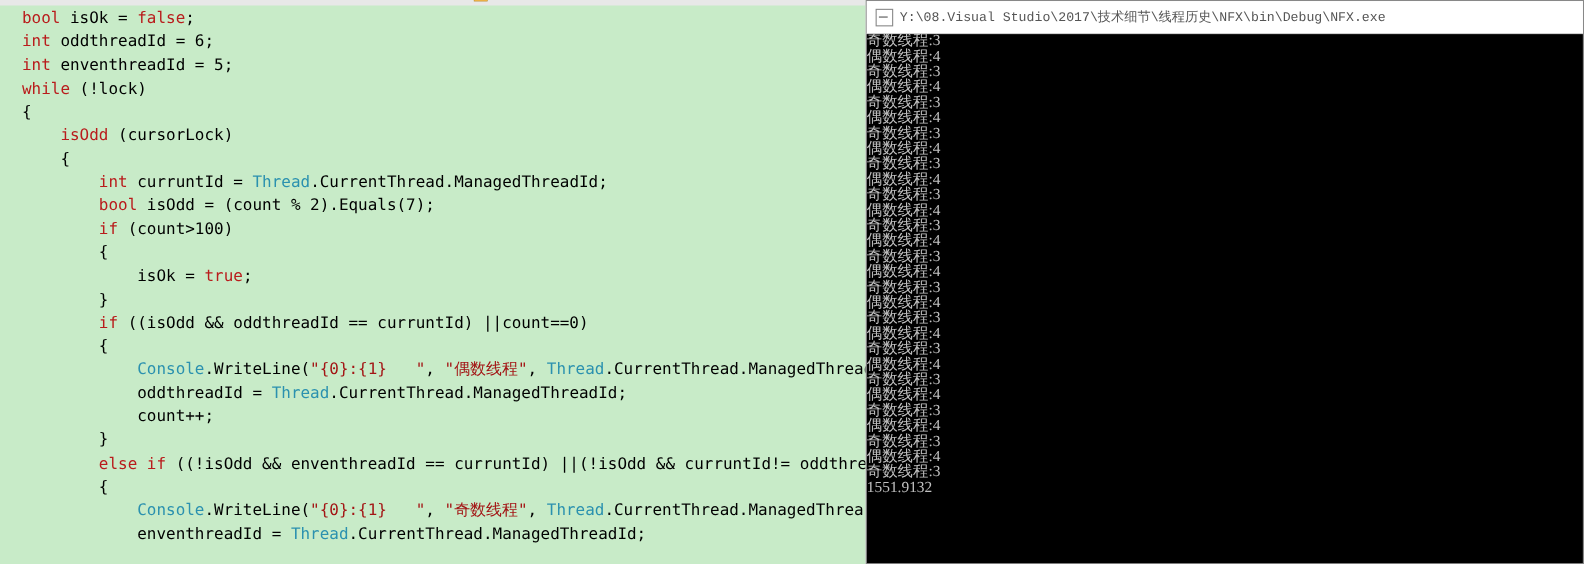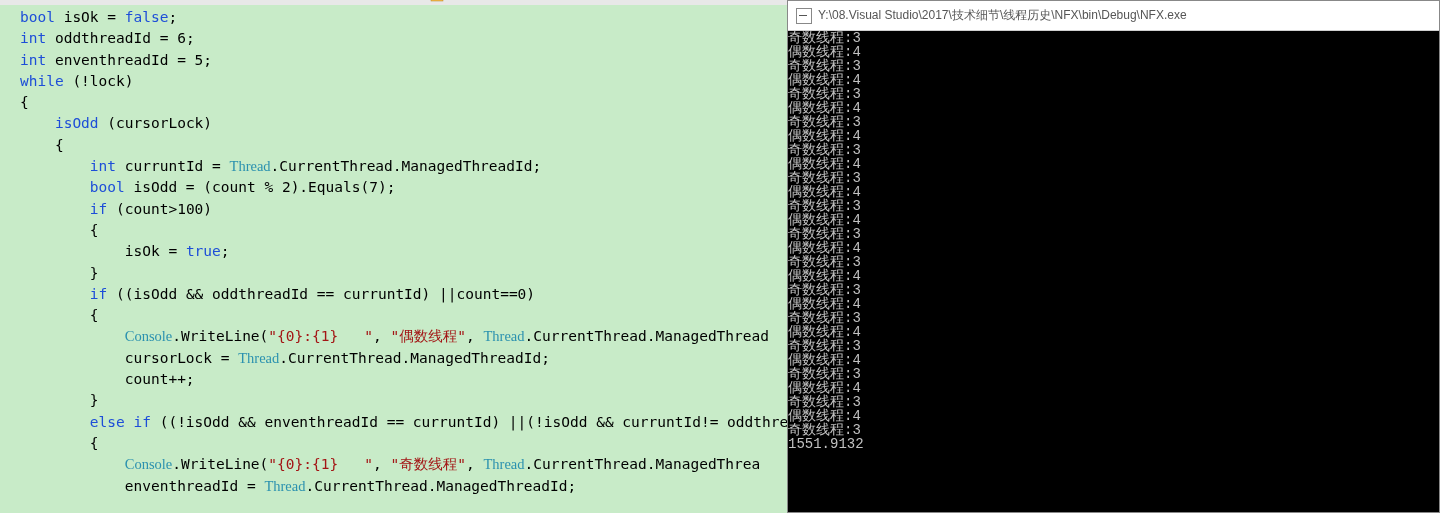--- a/index.html
+++ b/index.html
@@ -42,22 +42,22 @@
       justify-content: center;
     }
     .code-area {
       padding: 2px 0 0 20px;
       line-height: 21.3px;
       font-size: 14.5px;
       font-family: 'NSimSun', 'SimSun', Consolas, monospace;
       white-space: pre;
       color: #000;
     }
-    .kw { color: #1d4ed8; }
-    .cls { color: #2b91af; font-family: Liberation Serif, serif; }
+    .kw { color: #b91c1c; }
+    .cls { color: #2b91af; }
     .str { color: #a31515; }
     .strzn { color: #a31515; }
     
     .console-window {
       position: absolute;
       left: 787px;
       top: 0;
       width: 653px;
       height: 513px;
       border: 1px solid #888;
@@ -66,21 +66,21 @@
       flex-direction: column;
     }
     .console-titlebar {
       height: 30px;
       background: #ffffff;
       display: flex;
       align-items: center;
       padding: 0 8px;
       font-size: 12px;
       color: #555;
-      font-family: Liberation Sans, sans-serif;
+      font-family: Liberation Mono, monospace;
       border-bottom: 1px solid #d0d0d0;
     }
     .console-icon {
       width: 16px;
       height: 16px;
       margin-right: 6px;
       border: 1px solid #888;
       background: #fff;
       position: relative;
     }
@@ -90,21 +90,21 @@
       left: 2px;
       top: 6px;
       width: 8px;
       height: 0;
       border-top: 1px solid #555;
     }
     .console-body {
       flex: 1;
       background: #000;
       color: #c0c0c0;
-      font-family: Liberation Mono, monospace;
+      font-family: Liberation Serif, serif;
       font-size: 14px;
       line-height: 14px;
       padding: 0;
       overflow: hidden;
       white-space: pre;
     }
   </style>
 </head>
 <body>
 
@@ -130,21 +130,21 @@
 <span>    {</span>
 <span>        </span><span class="kw">int</span><span> curruntId = </span><span class="cls">Thread</span><span>.CurrentThread.ManagedThreadId;</span>
 <span>        </span><span class="kw">bool</span><span> isOdd = (count % 2).Equals(7);</span>
 <span>        </span><span class="kw">if</span><span> (count&gt;100)</span>
 <span>        {</span>
 <span>            isOk = </span><span class="kw">true</span><span>;</span>
 <span>        }</span>
 <span>        </span><span class="kw">if</span><span> ((isOdd &amp;&amp; oddthreadId == curruntId) ||count==0)</span>
 <span>        {</span>
 <span>            </span><span class="cls">Console</span><span>.WriteLine(</span><span class="str">"{0}:{1}   "</span><span>, </span><span class="strzn">"偶数线程"</span><span>, </span><span class="cls">Thread</span><span>.CurrentThread.ManagedThread</span>
-<span>            cursorLock = </span><span class="cls">Thread</span><span>.CurrentThread.ManagedThreadId;</span>
+<span>            oddthreadId = </span><span class="cls">Thread</span><span>.CurrentThread.ManagedThreadId;</span>
 <span>            count++;</span>
 <span>        }</span>
 <span>        </span><span class="kw">else if</span><span> ((!isOdd &amp;&amp; enventhreadId == curruntId) ||(!isOdd &amp;&amp; curruntId!= oddthrea</span>
 <span>        {</span>
 <span>            </span><span class="cls">Console</span><span>.WriteLine(</span><span class="str">"{0}:{1}   "</span><span>, </span><span class="strzn">"奇数线程"</span><span>, </span><span class="cls">Thread</span><span>.CurrentThread.ManagedThrea</span>
 <span>            enventhreadId = </span><span class="cls">Thread</span><span>.CurrentThread.ManagedThreadId;</span></div>
 </div>
 
 <div class="console-window">
   <div class="console-titlebar">

